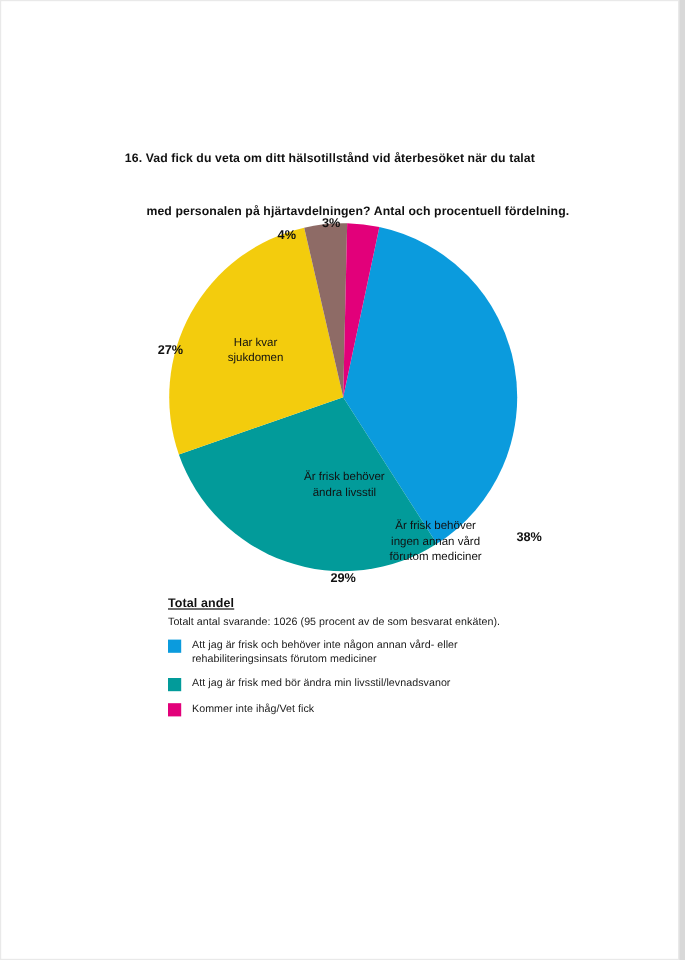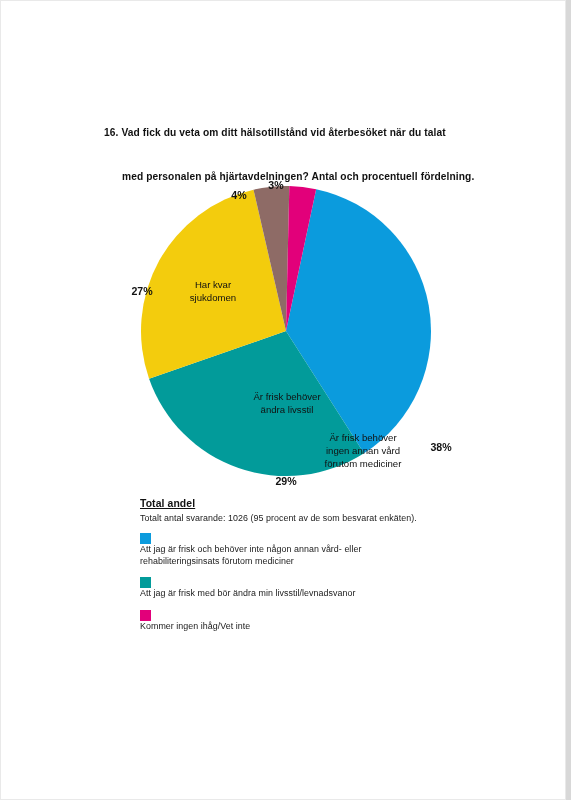--- a/index.html
+++ b/index.html
@@ -91,21 +91,20 @@
   #legend-subtitle {
     font-size: 8.9px;
     color: #1a1a1a;
     margin-bottom: 9px;
     letter-spacing: 0.05px;
   }
   .legend-row {
     display: flex;
     align-items: flex-start;
     margin-bottom: 9px;
-    flex-direction: column;
   }
   .legend-swatch {
     width: 11px;
     height: 11px;
     flex: 0 0 11px;
     margin-right: 9px;
     margin-top: 1px;
   }
   .legend-text {
     font-size: 8.9px;
@@ -158,18 +157,18 @@
         <div class="legend-row">
           <span class="legend-swatch" style="background: rgb(11, 155, 221);"></span>
           <span class="legend-text">Att jag är frisk och behöver inte någon annan vård- eller<br>rehabiliteringsinsats förutom mediciner</span>
         </div>
         <div class="legend-row">
           <span class="legend-swatch" style="background: rgb(2, 155, 154);"></span>
           <span class="legend-text">Att jag är frisk med bör ändra min livsstil/levnadsvanor</span>
         </div>
         <div class="legend-row">
           <span class="legend-swatch" style="background: rgb(226, 0, 122);"></span>
-          <span class="legend-text">Kommer ingen ihåg/Vet inte</span>
+          <span class="legend-text">Kommer inte ihåg/Vet fick</span>
         </div>
       </div>
   </div>
 
 </div>
 
 </body></html>

